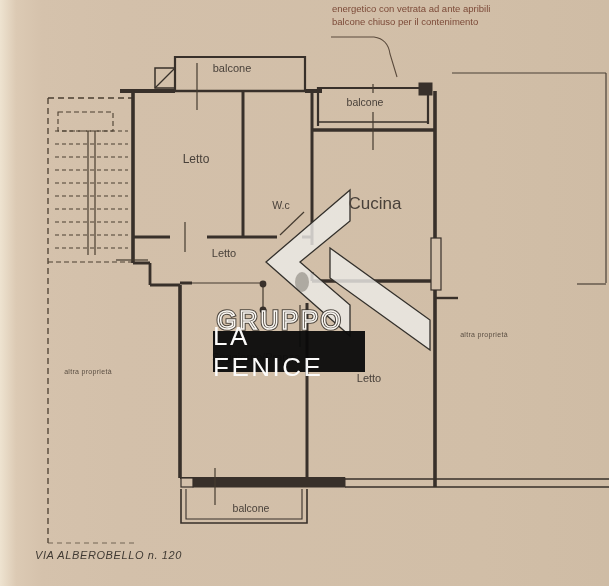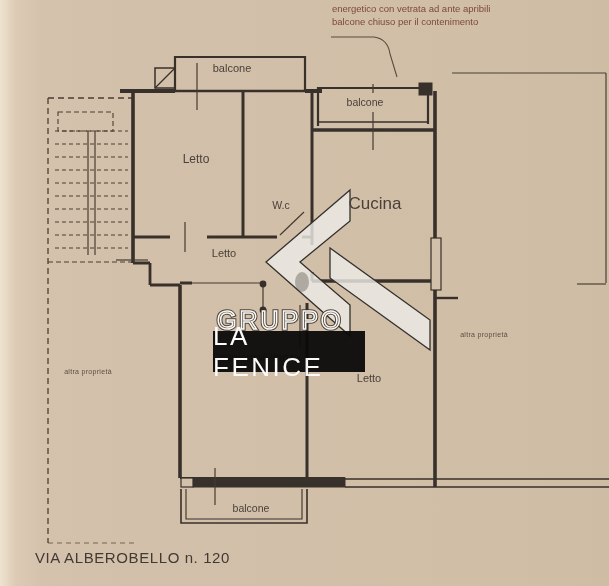--- a/index.html
+++ b/index.html
@@ -5,21 +5,21 @@
   html,body{margin:0;padding:0;background:#d3c0aa;}
   #stage{
     position:relative;width:609px;height:586px;overflow:hidden;
     background:
       linear-gradient(90deg,#eee3d0 0px,#dccab4 16px,#d5c2ac 42px,#d3c0aa 120px,#d1bea7 480px,#cfbca5 609px);
     font-family:"Liberation Sans",sans-serif;
   }
   .lbl{position:absolute;color:#49413a;white-space:nowrap;transform:translateX(-50%);}
   .ann{position:absolute;color:#7c4a38;font-size:9.5px;line-height:12.5px;white-space:nowrap;}
   .tiny{font-size:7px;color:#5a4e42;letter-spacing:.3px;}
-  .footer{position:absolute;color:#403a33;font-size:15px;letter-spacing:.6px;}
+  .footer{position:absolute;color:#403a33;font-size:11px;letter-spacing:.6px;font-style:italic;}
   .wm-band{
     position:absolute;left:213px;top:331px;width:152px;height:41px;
     background:#0a0a0a;display:flex;align-items:center;justify-content:center;opacity:.95;
   }
   .wm-name{color:#ffffff;font-size:26px;letter-spacing:2.5px;font-weight:400;}
   svg{position:absolute;left:0;top:0;}
 </style>
 </head>
 <body>
 

